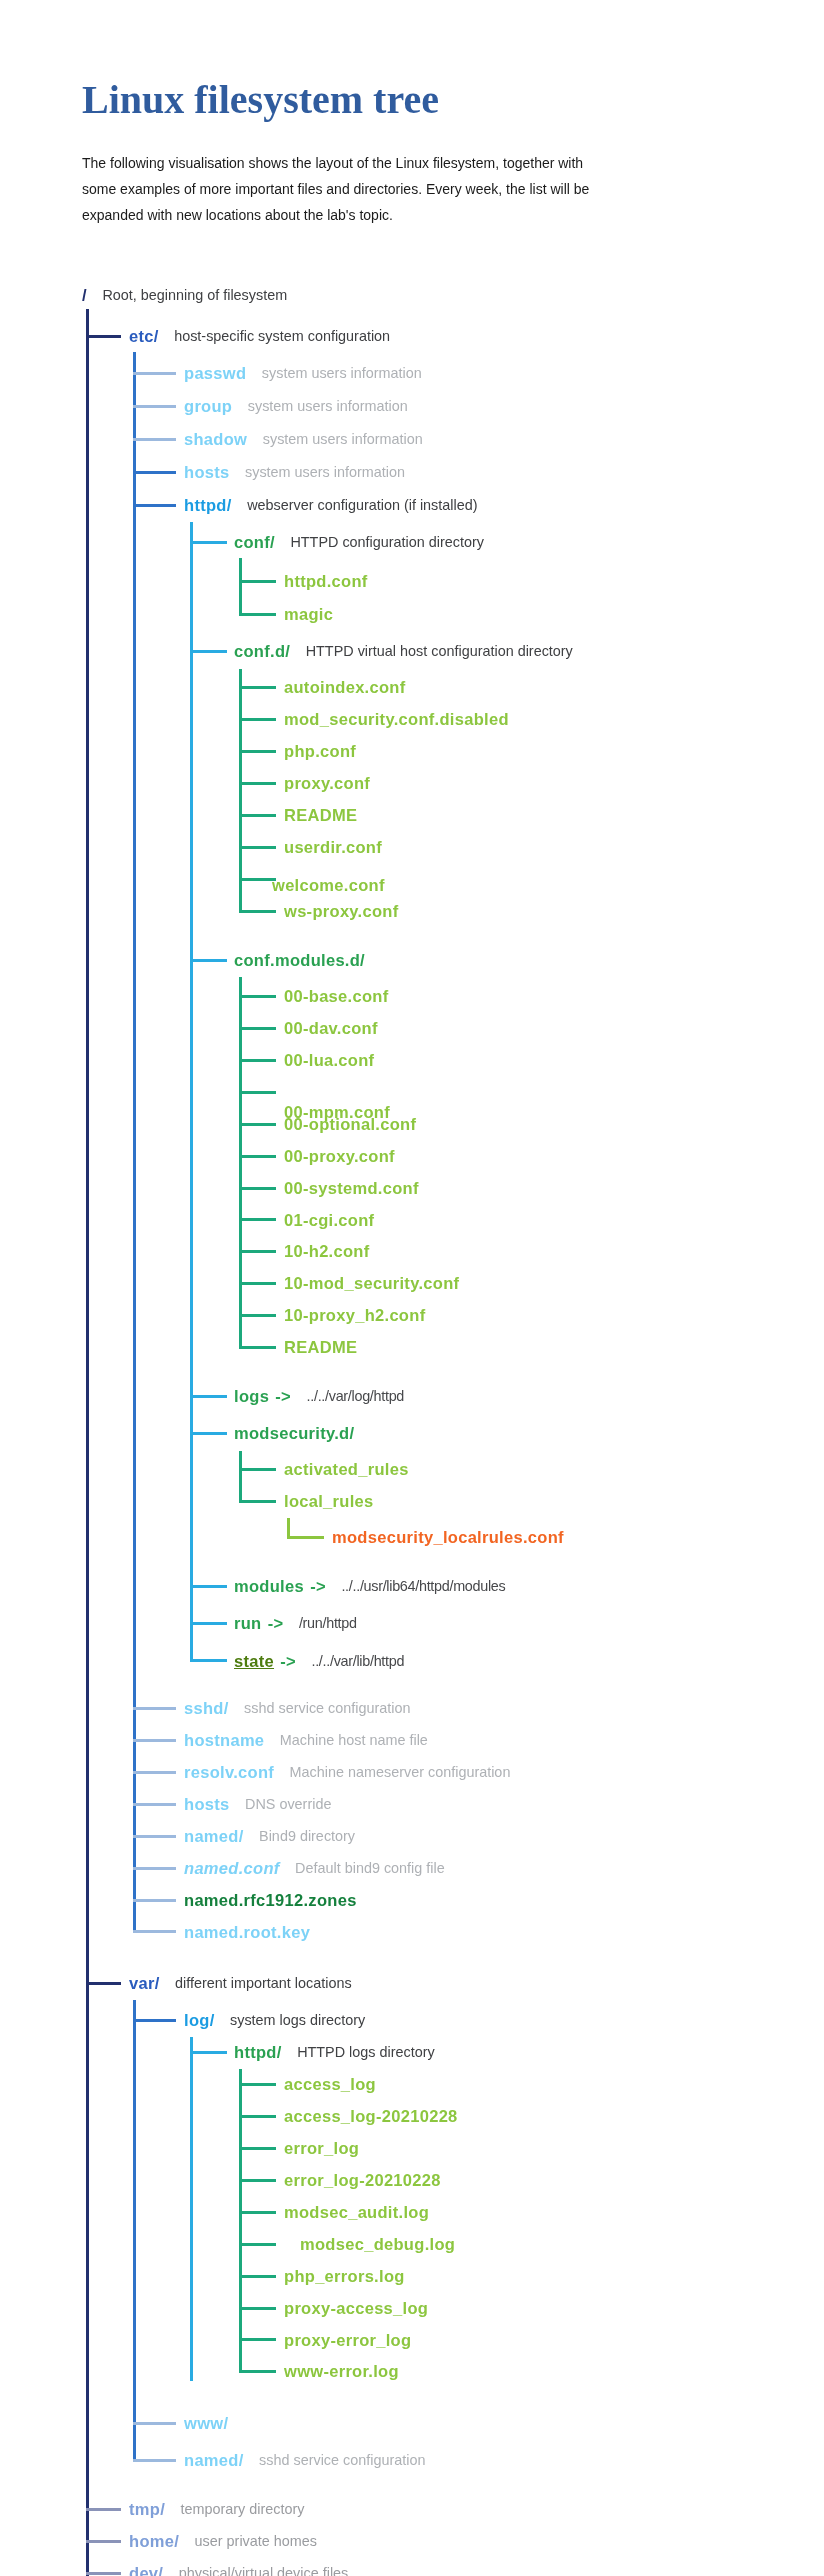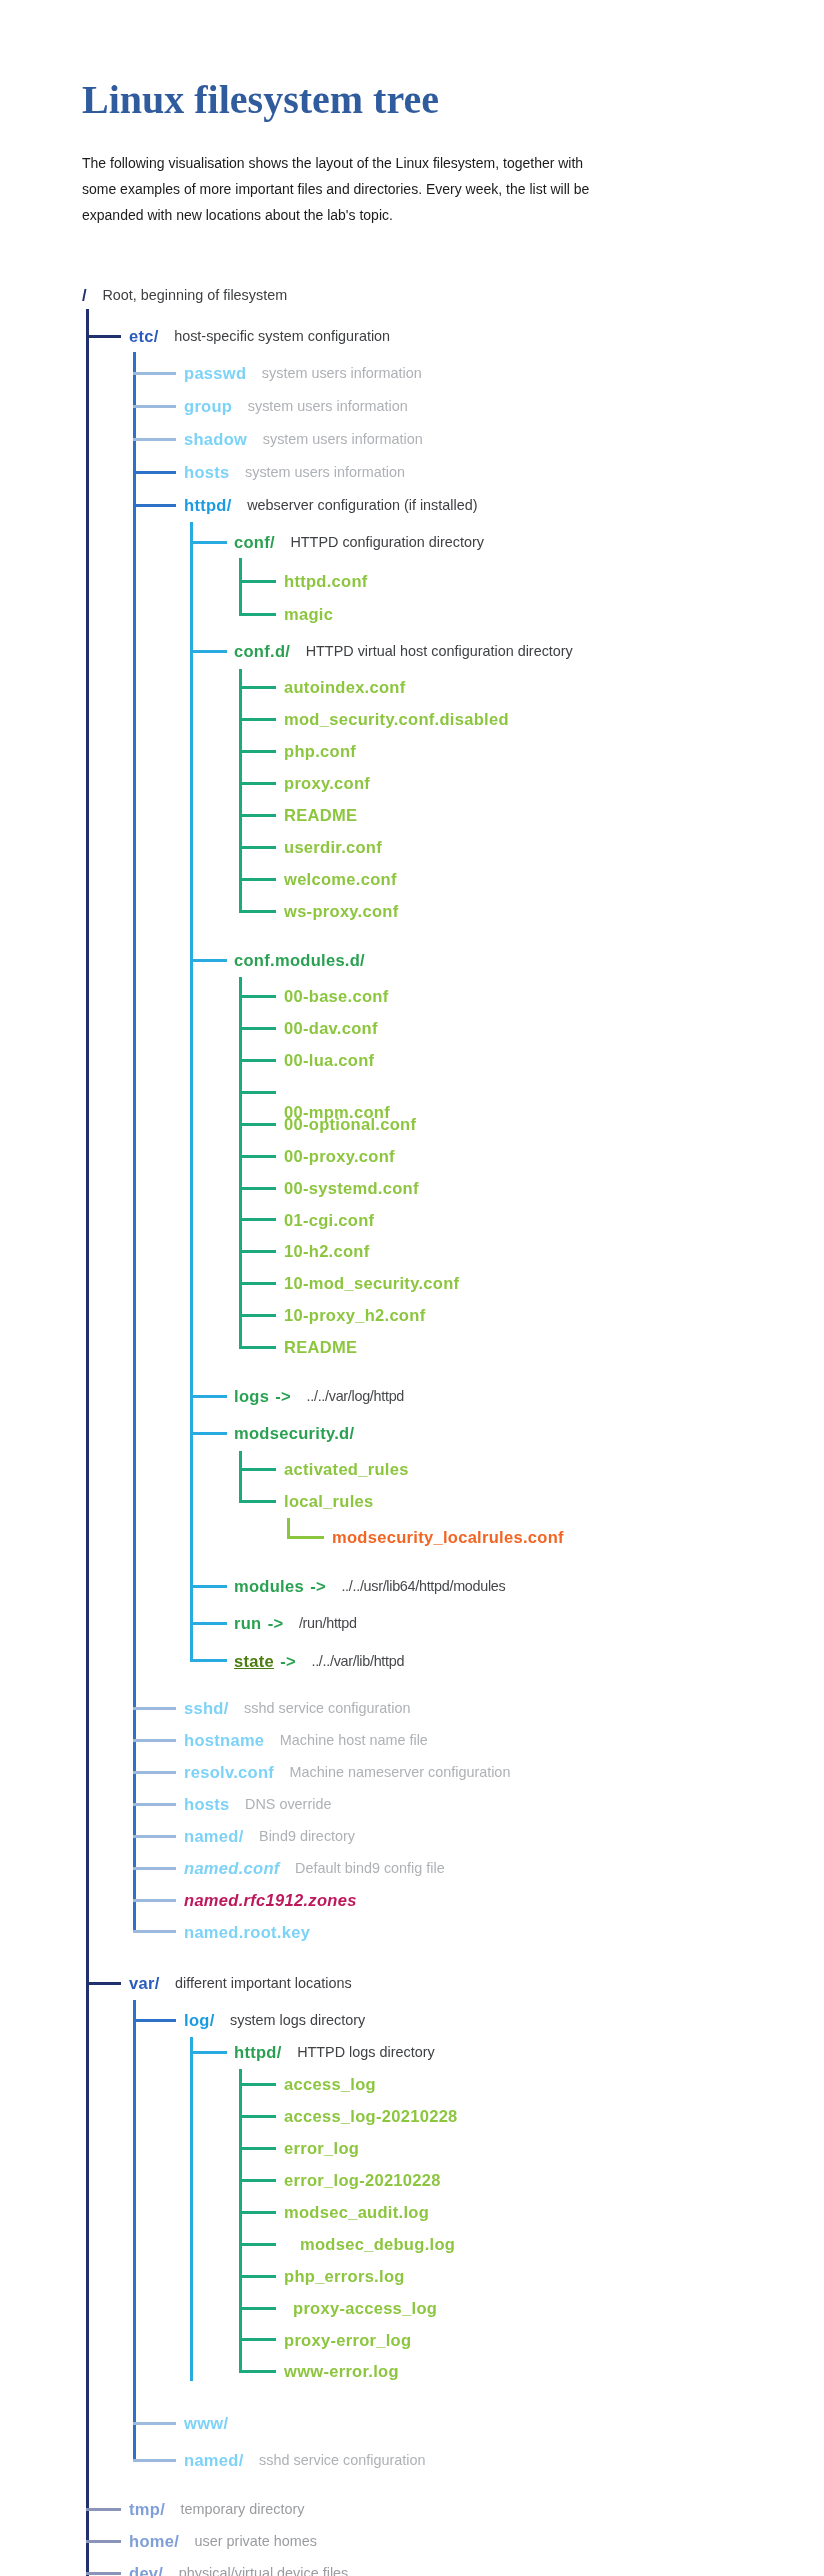--- a/index.html
+++ b/index.html
@@ -138,21 +138,21 @@
       </div>
       <div class="hline" style="left: 239px; top: 814px; width: 37px; background: rgb(28, 169, 124);"></div>
       <div class="node" style="left: 284px; top: 799px;">
         <span class="nm" style="color: rgb(140, 198, 63);">README</span>
       </div>
       <div class="hline" style="left: 239px; top: 846px; width: 37px; background: rgb(28, 169, 124);"></div>
       <div class="node" style="left: 284px; top: 831px;">
         <span class="nm" style="color: rgb(140, 198, 63);">userdir.conf</span>
       </div>
       <div class="hline" style="left: 239px; top: 878px; width: 37px; background: rgb(28, 169, 124);"></div>
-      <div class="node" style="left: 284px; top: 863px;">
+      <div class="node" style="left: 272px; top: 863px; align-items: flex-end;">
         <span class="nm" style="color: rgb(140, 198, 63);">welcome.conf</span>
       </div>
       <div class="hline" style="left: 239px; top: 910px; width: 37px; background: rgb(28, 169, 124);"></div>
       <div class="node" style="left: 284px; top: 895px;">
         <span class="nm" style="color: rgb(140, 198, 63);">ws-proxy.conf</span>
       </div>
       <div class="hline" style="left: 190px; top: 959px; width: 37px; background: rgb(41, 171, 226);"></div>
       <div class="node" style="left: 234px; top: 944px;">
         <span class="nm" style="color: rgb(42, 161, 82);">conf.modules.d/</span>
       </div>
@@ -269,21 +269,21 @@
         <span class="nm" style="color: rgb(125, 210, 247);">named/</span>
         <span class="ds" style="color: rgb(174, 177, 181);">Bind9 directory</span>
       </div>
       <div class="hline" style="left: 133px; top: 1867px; width: 43px; background: rgb(156, 185, 222);"></div>
       <div class="node" style="left: 184px; top: 1852px;">
         <span class="nm" style="color: rgb(125, 210, 247); font-style: italic;">named.conf</span>
         <span class="ds" style="color: rgb(174, 177, 181);">Default bind9 config file</span>
       </div>
       <div class="hline" style="left: 133px; top: 1899px; width: 43px; background: rgb(156, 185, 222);"></div>
       <div class="node" style="left: 184px; top: 1884px;">
-        <span class="nm" style="color: #be185d; font-style: italic;">named.rfc1912.zones</span>
+        <span class="nm" style="color: #15803d;">named.rfc1912.zones</span>
       </div>
       <div class="hline" style="left: 133px; top: 1930px; width: 43px; background: rgb(156, 185, 222);"></div>
       <div class="node" style="left: 184px; top: 1916px;">
         <span class="nm" style="color: rgb(125, 210, 247);">named.root.key</span>
       </div>
       <div class="hline" style="left: 86px; top: 1982px; width: 35px; background: rgb(34, 48, 110);"></div>
       <div class="node" style="left: 129px; top: 1967px;">
         <span class="nm" style="color: rgb(42, 92, 190);">var/</span>
         <span class="ds" style="color: rgb(63, 64, 67);">different important locations</span>
       </div>
@@ -319,21 +319,21 @@
       </div>
       <div class="hline" style="left: 239px; top: 2243px; width: 37px; background: rgb(28, 169, 124);"></div>
       <div class="node" style="left: 284px; top: 2228px;">
         <span class="nm" style="color: rgb(140, 198, 63); margin-left: 16px;">modsec_debug.log</span>
       </div>
       <div class="hline" style="left: 239px; top: 2275px; width: 37px; background: rgb(28, 169, 124);"></div>
       <div class="node" style="left: 284px; top: 2260px;">
         <span class="nm" style="color: rgb(140, 198, 63);">php_errors.log</span>
       </div>
       <div class="hline" style="left: 239px; top: 2307px; width: 37px; background: rgb(28, 169, 124);"></div>
-      <div class="node" style="left: 293px; top: 2292px;">
+      <div class="node" style="left: 284px; top: 2292px;">
         <span class="nm" style="color: rgb(140, 198, 63);">proxy-access_log</span>
       </div>
       <div class="hline" style="left: 239px; top: 2338px; width: 37px; background: rgb(28, 169, 124);"></div>
       <div class="node" style="left: 284px; top: 2324px;">
         <span class="nm" style="color: rgb(140, 198, 63);">proxy-error_log</span>
       </div>
       <div class="hline" style="left: 239px; top: 2370px; width: 37px; background: rgb(28, 169, 124);"></div>
       <div class="node" style="left: 284px; top: 2355px;">
         <span class="nm" style="color: rgb(140, 198, 63);">www-error.log</span>
       </div>

